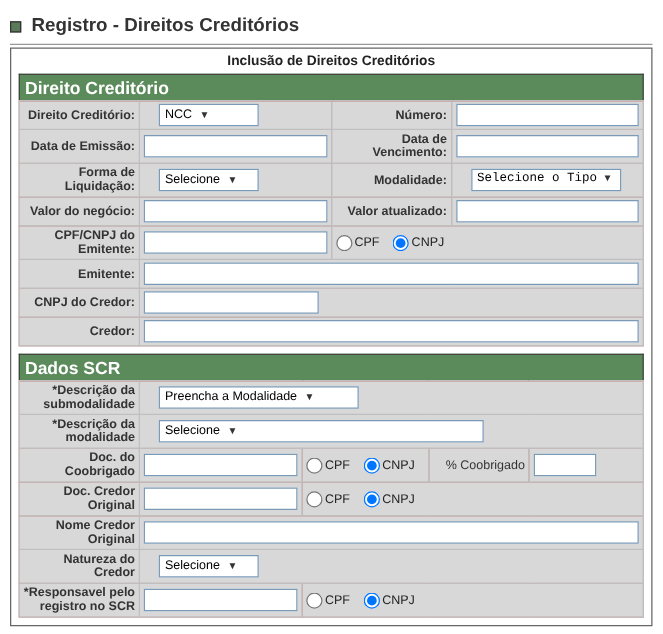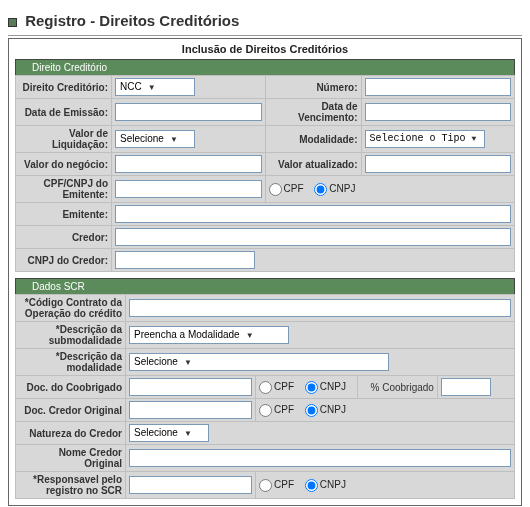--- a/index.html
+++ b/index.html
@@ -34,23 +34,23 @@
   .subtitle {
     font-weight: bold;
     font-size: 11px;
     color: #222;
     padding: 0 0 4px 0;
     text-align: center;
   }
   .section-header {
     background: #5b8a5b;
     color: #fff;
-    font-weight: normal;
-    font-size: 10px;
-    padding: 2px 16px;
+    font-weight: bold;
+    font-size: 14px;
+    padding: 2px 4px;
     border: 1px solid #444;
     border-bottom: none;
   }
   table.form-grid {
     width: 100%;
     border-collapse: collapse;
     background: #b91c1c;
   }
   table.form-grid td {
     border: 1px solid #bfbfbf;
@@ -79,20 +79,21 @@
     display: inline-block;
     height: 18px;
     line-height: 16px;
     font-size: 10px;
     padding: 0 4px;
     border: 1px solid #7a9ab8;
     background: #fff;
     position: relative;
     cursor: default;
     min-width: 60px;
+    margin-left: 12px;
   }
   .select::after {
     content: "▼";
     font-size: 8px;
     color: #333;
     margin-left: 6px;
   }
   .radio-group {
     white-space: nowrap;
   }
@@ -133,21 +134,21 @@
       <td class="label">Número:</td>
       <td class="field"><input type="text" value="" style=""></td>
     </tr>
     <tr>
       <td class="label">Data de Emissão:</td>
       <td class="field"><input type="text" value="" style=""></td>
       <td class="label">Data de Vencimento:</td>
       <td class="field"><input type="text" value="" style=""></td>
     </tr>
     <tr>
-      <td class="label">Valor de Liquidação:</td>
+      <td class="label">Forma de Liquidação:</td>
       <td class="field w90"><span class="select">Selecione</span></td>
       <td class="label">Modalidade:</td>
       <td class="field w120"><span class="select">Selecione o Tipo</span></td>
     </tr>
     <tr>
       <td class="label">Valor do negócio:</td>
       <td class="field"><input type="text" value="" style=""></td>
       <td class="label">Valor atualizado:</td>
       <td class="field"><input type="text" value="" style=""></td>
     </tr>
@@ -157,39 +158,35 @@
       <td class="field radio-group" colspan="2">
         <label><input type="radio" name="emitdoc" style=""><span>CPF</span></label>
         <label><input type="radio" name="emitdoc" checked="" style=""><span>CNPJ</span></label>
       </td>
     </tr>
     <tr>
       <td class="label">Emitente:</td>
       <td class="field" colspan="3"><input type="text" value="" style=""></td>
     </tr>
     <tr>
+      <td class="label">CNPJ do Credor:</td>
+      <td class="field" colspan="3"><input type="text" style="width: 140px;" value=""></td>
+    </tr>
+    <tr>
       <td class="label">Credor:</td>
       <td class="field" colspan="3"><input type="text" value="" style=""></td>
-    </tr>
-    <tr>
-      <td class="label">CNPJ do Credor:</td>
-      <td class="field" colspan="3"><input type="text" style="width: 140px;" value=""></td>
     </tr>
   </tbody>
     </table>
 
   <div class="gap"></div>
 
   <div class="section-header">Dados SCR</div>
   <table class="form-grid">
     <tbody>
-        <tr>
-      <td class="label" style="width:110px">*Código Contrato da Operação do crédito</td>
-      <td class="field" colspan="4"><input type="text" value="" style=""></td>
-    </tr>
     <tr>
       <td class="label">*Descrição da submodalidade</td>
       <td class="field w150" colspan="4"><span class="select">Preencha a Modalidade</span></td>
     </tr>
     <tr>
       <td class="label">*Descrição da modalidade</td>
       <td class="field wfull" colspan="4">
             <span class="select" style="width:260px">Selecione</span>
           </td>
     </tr>
@@ -205,26 +202,26 @@
     </tr>
     <tr>
       <td class="label">Doc. Credor Original</td>
       <td class="field"><input type="text" value="" style=""></td>
       <td class="field radio-group" colspan="3">
         <label><input type="radio" name="credorigdoc" style=""><span>CPF</span></label>
         <label><input type="radio" name="credorigdoc" checked="" style=""><span>CNPJ</span></label>
       </td>
     </tr>
     <tr>
+      <td class="label">Nome Credor Original</td>
+      <td class="field" colspan="4"><input type="text" value="" style=""></td>
+    </tr>
+    <tr>
       <td class="label">Natureza do Credor</td>
       <td class="field w90" colspan="4"><span class="select">Selecione</span></td>
-    </tr>
-    <tr>
-      <td class="label">Nome Credor Original</td>
-      <td class="field" colspan="4"><input type="text" value="" style=""></td>
     </tr>
     <tr>
       <td class="label">*Responsavel pelo registro no SCR</td>
       <td class="field"><input type="text" value="" style=""></td>
       <td class="field radio-group" colspan="3">
         <label><input type="radio" name="respdoc" style=""><span>CPF</span></label>
         <label><input type="radio" name="respdoc" checked="" style=""><span>CNPJ</span></label>
       </td>
     </tr>
   </tbody>

